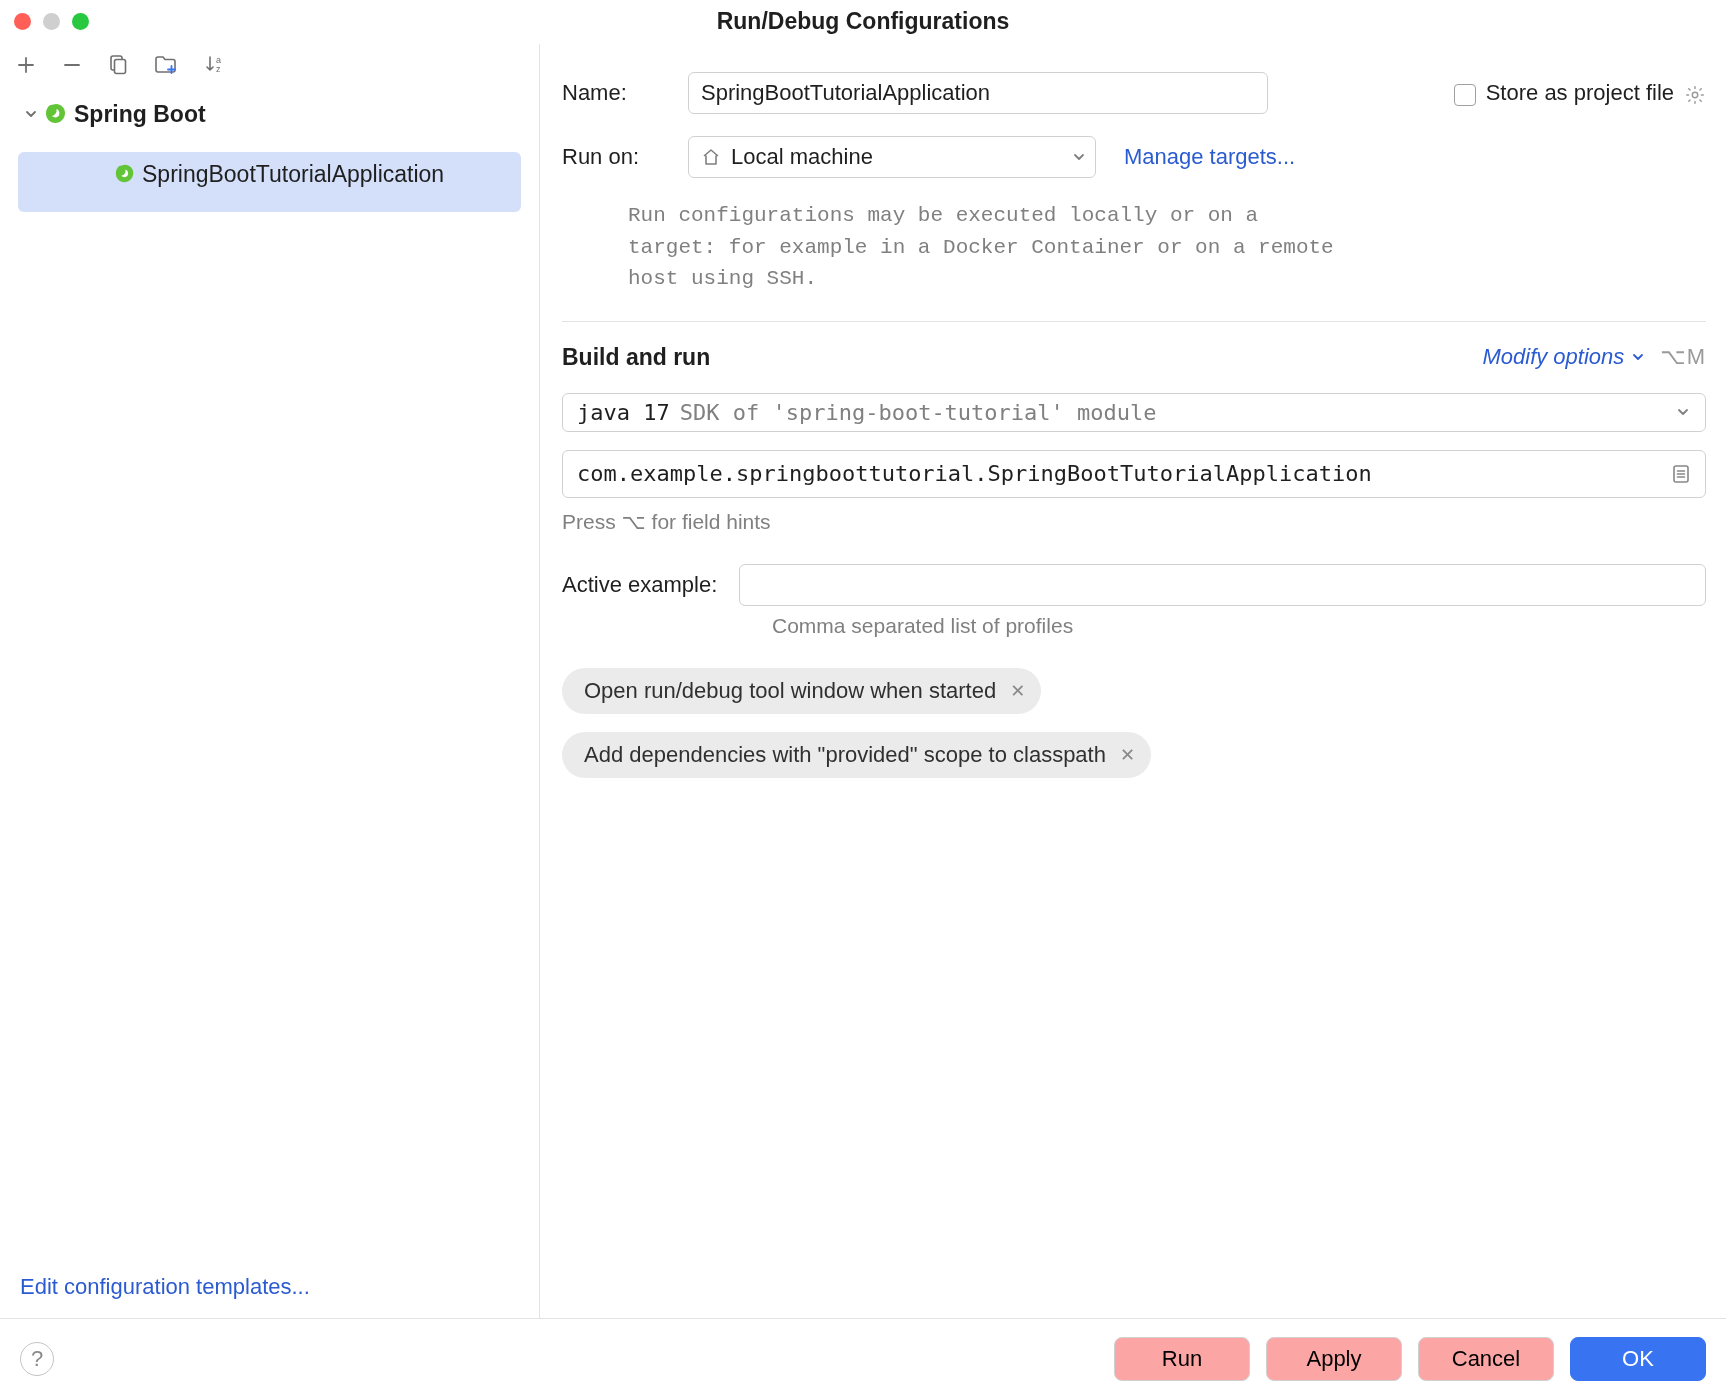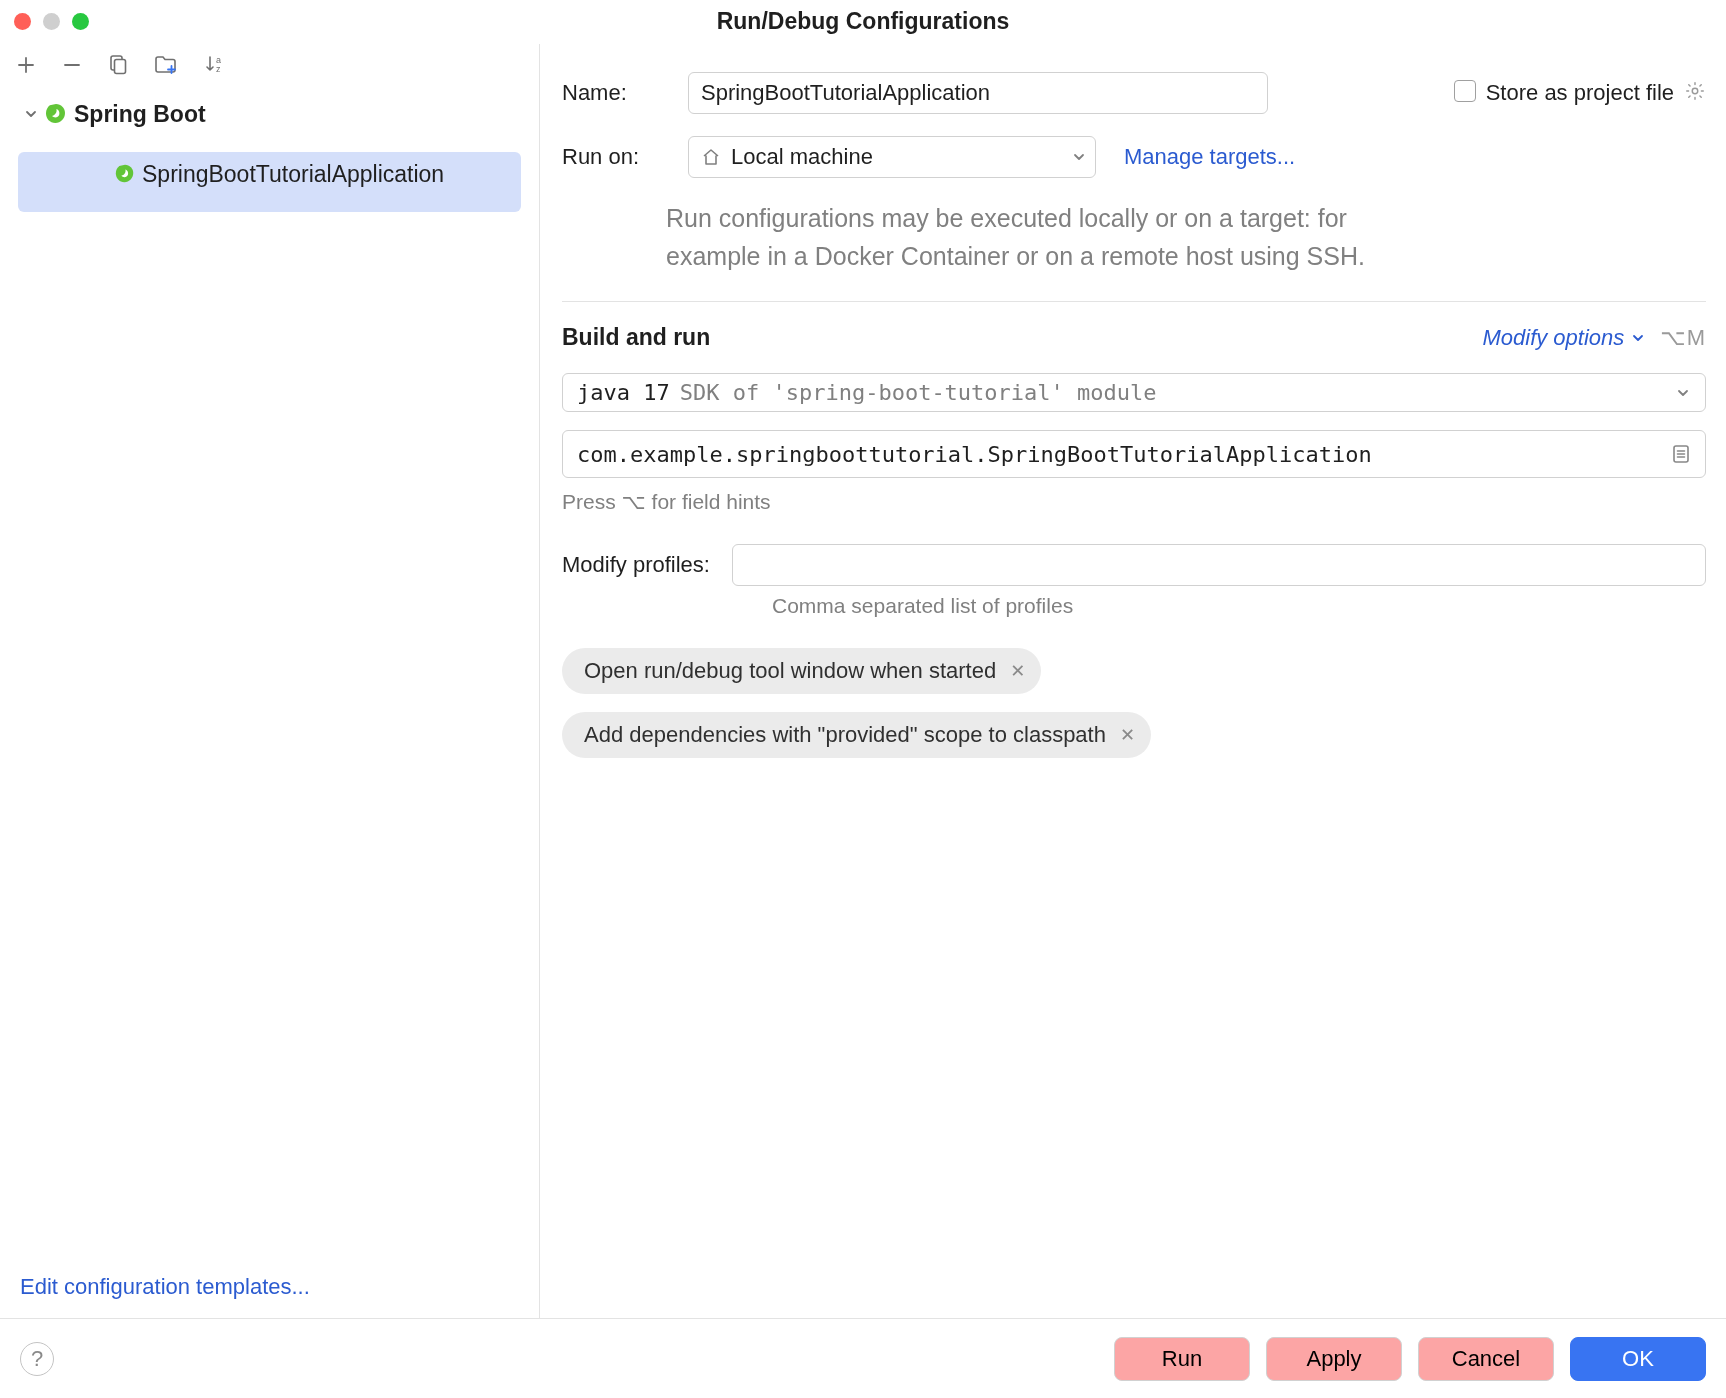--- a/index.html
+++ b/index.html
@@ -77,36 +77,36 @@
   .form-row{display:flex;align-items:center;gap:20px;margin-bottom:22px;}
   .label-col{width:106px;flex-shrink:0;font-size:22px;}
   input[type=text].field,
   .dropdown,.sdk-box,.class-field{
     border:1px solid var(--border);border-radius:6px;
     background:#fff;height:42px;font-size:22px;
     padding:0 12px;font-family:inherit;color:var(--text);
   }
   .name-input{width:580px;}
   .store-col{
-    margin-left:auto;display:flex;align-items:flex-start;gap:10px;
+    margin-left:auto;display:flex;align-items:flex-end;gap:10px;
   }
   .checkbox{
     width:22px;height:22px;border:1.5px solid #a0a0a0;border-radius:4px;background:#fff;
     flex-shrink:0;
   }
   .gear{color:#9a9a9a;}
   .runon-row .dropdown{
     width:408px;display:flex;align-items:center;gap:10px;
     padding-right:8px;
   }
   .dropdown .home-ico{color:#808080;}
   .dropdown .dd-label{flex:1;}
   .dropdown .chev{color:#808080;}
   .runon-help{
-    margin-left:104px;color:var(--muted);font-size:25px;max-width:720px;line-height:1.5;margin-bottom:26px;
+    margin-left:66px;color:var(--muted);font-size:21px;max-width:720px;line-height:1.5;margin-bottom:26px;font-family:Liberation Mono, monospace;
   }
   .section-divider{height:1px;background:var(--border-light);margin:0 0 22px 0;}
   .section-header{
     display:flex;align-items:center;margin-bottom:22px;
   }
   .section-title{font-weight:700;font-size:23px;}
   .modify{margin-left:auto;display:flex;align-items:center;gap:6px;color:var(--link);cursor:pointer;font-style:italic;}
   .shortcut{color:#9a9a9a;margin-left:14px;font-size:22px;letter-spacing:1px;}
   .sdk-box{
     width:100%;display:flex;align-items:center;gap:10px;
@@ -298,21 +298,21 @@
         <svg width="20" height="22" viewBox="0 0 20 22">
             <rect x="3" y="3" width="14" height="16" rx="2" fill="none" stroke="#888" stroke-width="1.6"></rect>
             <path d="M6.5 8h7M6.5 11h7M6.5 14h7" stroke="#888" stroke-width="1.6" stroke-linecap="round"></path>
           </svg>
       </span>
     </div>
 
     <div class="hint">Press ⌥ for field hints</div>
 
     <div class="profiles-row">
-      <span class="profiles-label">Modify profiles:</span>
+      <span class="profiles-label">Active example:</span>
       <input type="text" class="field profiles-input" value="" style="">
     </div>
     <div class="profiles-help">Comma separated list of profiles</div>
 
     <div class="chips">
       <div class="chip">
         <span>Open run/debug tool window when started</span>
         <span class="x">✕</span>
       </div>
       <div class="chip">

